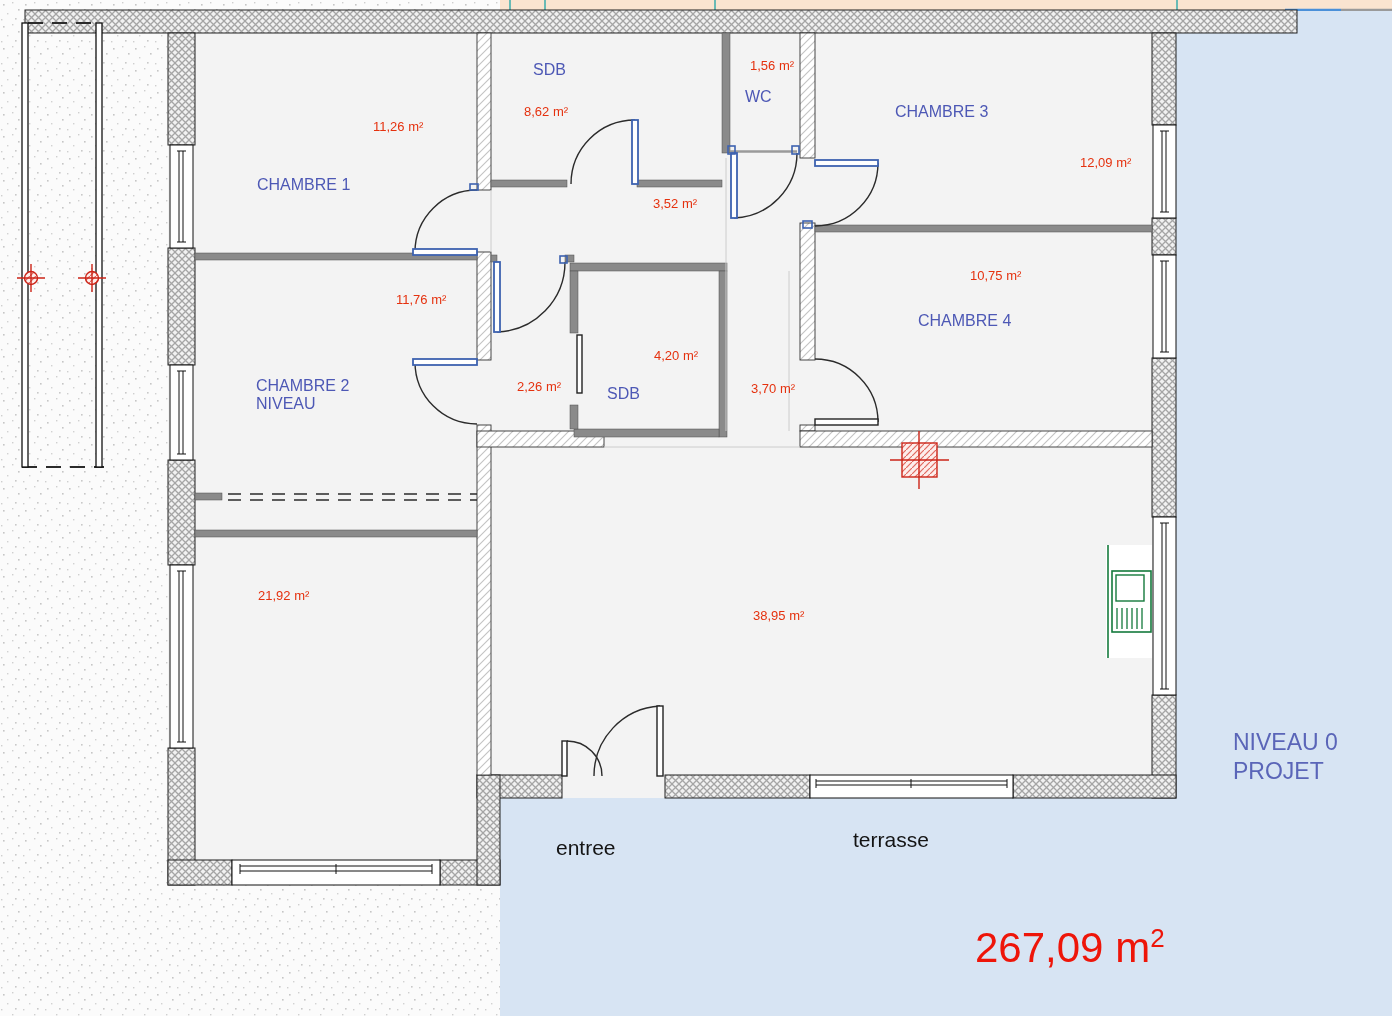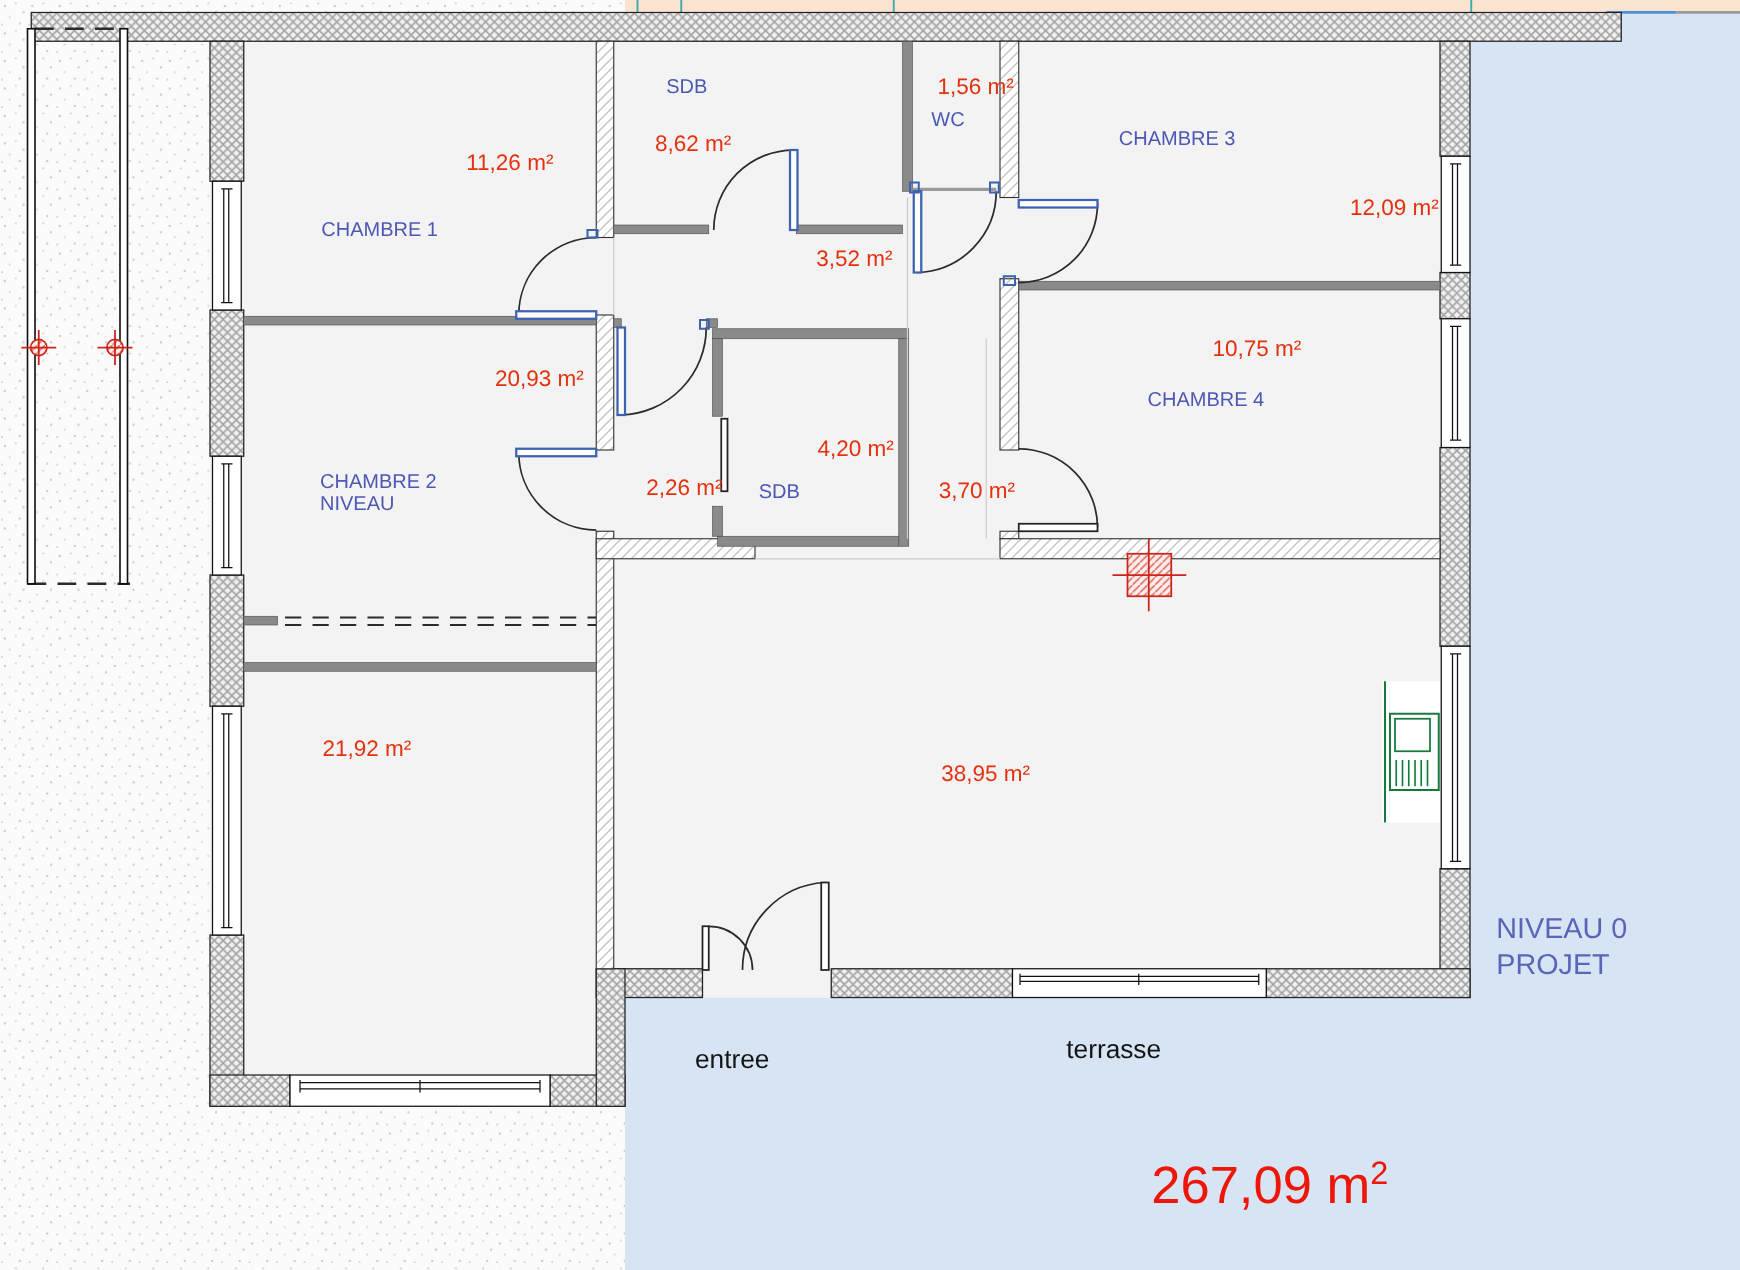--- a/index.html
+++ b/index.html
@@ -3,23 +3,23 @@
 <meta charset="utf-8">
 <style>
   html,body{margin:0;padding:0;background:#e9e9e9;}
   .canvas{
     position:relative;width:1392px;height:1016px;overflow:hidden;
     background:#fcfcfc;font-family:"Liberation Sans",sans-serif;
   }
   .canvas svg{position:absolute;left:0;top:0;}
   .lbl{position:absolute;white-space:pre;line-height:1.15;}
   .room-name{color:#4d58b5;font-size:16px;}
-  .room-area{color:#e5310e;font-size:18px;}
+  .room-area{color:#e5310e;font-size:13px;}
   .outdoor{color:#141414;font-size:21px;}
-  .niveau{color:#5a65b8;font-size:23px;line-height:29px;}
+  .niveau{color:#5a65b8;font-size:23px;line-height:29px;margin-left:36px;}
   .total{color:#ee1509;font-size:42px;}
   .total sup{font-size:26px;}
 </style>
 </head>
 <body>
 
 <div class="canvas">
 
 <svg width="1392" height="1016" viewBox="0 0 1392 1016">
   <defs>
@@ -214,35 +214,35 @@
 <div class="lbl room-area" style="left:524px;top:105px">8,62 m²</div>
 
 <div class="lbl room-area" style="left:750px;top:59px">1,56 m²</div>
 <div class="lbl room-name" style="left:745px;top:88px">WC</div>
 
 <div class="lbl room-name" style="left:895px;top:103px">CHAMBRE 3</div>
 <div class="lbl room-area" style="left:1080px;top:156px">12,09 m²</div>
 
 <div class="lbl room-area" style="left:653px;top:197px">3,52 m²</div>
 
-<div class="lbl room-area" style="left:396px;top:293px">20,93 m²</div>
+<div class="lbl room-area" style="left:396px;top:293px">11,76 m²</div>
 <div class="lbl room-name" style="left:256px;top:377px"><span>CHAMBRE 2</span><br><span>NIVEAU</span></div>
 
 <div class="lbl room-area" style="left:970px;top:269px">10,75 m²</div>
 <div class="lbl room-name" style="left:918px;top:312px">CHAMBRE 4</div>
 
 <div class="lbl room-area" style="left:654px;top:349px">4,20 m²</div>
 <div class="lbl room-name" style="left:607px;top:385px">SDB</div>
 
 <div class="lbl room-area" style="left:517px;top:380px">2,26 m²</div>
 <div class="lbl room-area" style="left:751px;top:382px">3,70 m²</div>
 
 <div class="lbl room-area" style="left:258px;top:589px">21,92 m²</div>
 <div class="lbl room-area" style="left:753px;top:609px">38,95 m²</div>
 
 <div class="lbl outdoor" style="left:556px;top:836px">entree</div>
 <div class="lbl outdoor" style="left:853px;top:828px">terrasse</div>
 
 <div class="lbl niveau" style="left:1197px;top:728px"><span>NIVEAU 0</span><br><span>PROJET</span></div>
 
-<div class="lbl total" style="left:921px;top:924px"><span>267,09 m</span><sup>2</sup></div>
+<div class="lbl total" style="left:975px;top:924px"><span>267,09 m</span><sup>2</sup></div>
 
 </div>
 
 </body></html>

